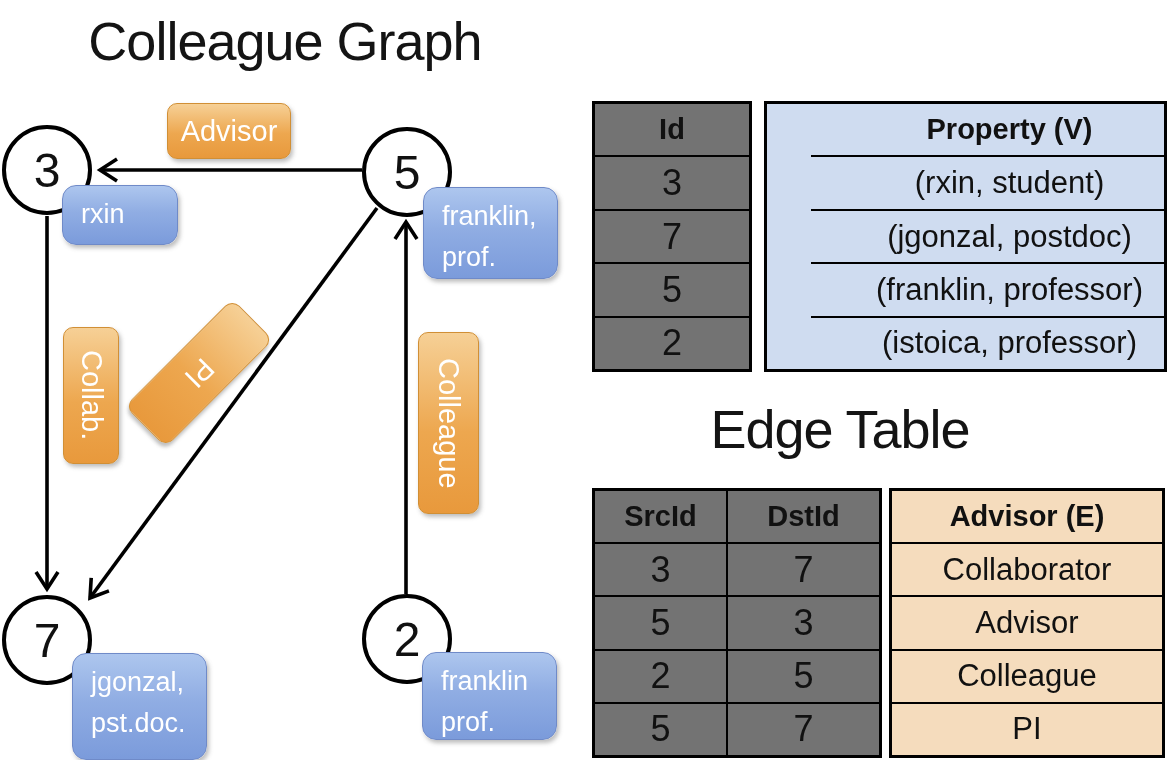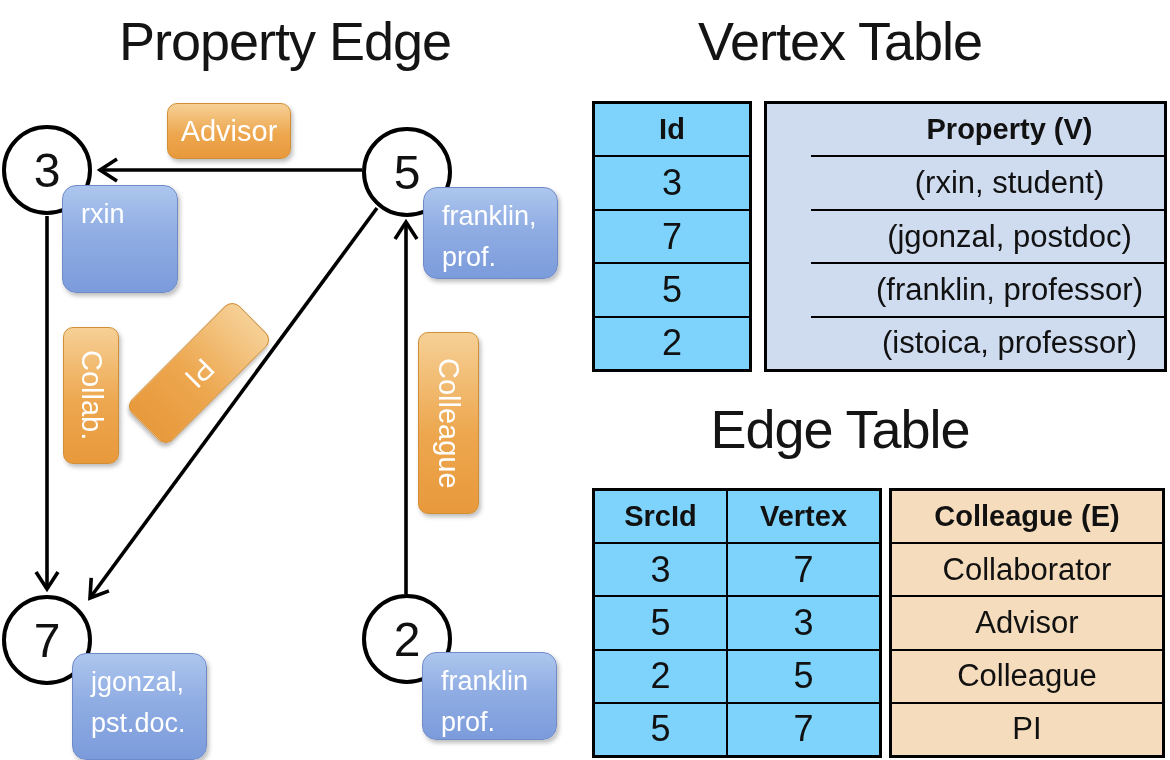--- a/index.html
+++ b/index.html
@@ -23,39 +23,38 @@
   .vtext{writing-mode:vertical-rl;text-orientation:sideways;}
 
   .vprop-box{position:absolute;color:#fff;font-size:27px;line-height:1.5;z-index:4;
              border-radius:14px;padding:8px 6px 6px 18px;box-sizing:border-box;
              background:linear-gradient(180deg,#adc6ee 0%,#90ade3 45%,#7b9bdb 100%);
              border:1px solid #6f8ac8;box-shadow:2px 3px 4px rgba(110,110,110,.45);}
   .vprop-box span{display:block;}
 
   
   .subtable{position:absolute;border:3px solid #000;box-sizing:border-box;
-            display:flex;flex-direction:column;background:#7dd3fc;}
+            display:flex;flex-direction:column;background:#737373;}
   .subtable .trow{flex:1;display:flex;align-items:center;justify-content:center;
                   border-top:2px solid #000;font-size:31px;}
   .subtable .trow:first-child{border-top:none;font-weight:700;font-size:29px;}
   .subtable .trow.numrow{font-size:36px;}
   .bluefill{background:#cfdcf0;padding-left:44px;}
   .tanfill{background:#f5dcbd;}
   .twocol .trow{padding:0;}
   .twocol .cell{flex:1;height:100%;display:flex;align-items:center;justify-content:center;}
   .twocol .cell.c1{flex:0 0 131px;}
   .twocol .cell.c2{border-left:2px solid #000;}
 </style>
 </head>
 <body>
 
 <div id="canvas">
 
-  <div class="title" style="left:0;top:10px;width:570px;">Property Edge</div>
-  <div class="title" style="left:585px;top:10px;width:510px;">Vertex Table</div>
+  <div class="title" style="left:0;top:10px;width:570px;">Colleague Graph</div>
   <div class="title" style="left:585px;top:398px;width:510px;">Edge Table</div>
 
   <svg id="edges-svg">
     <defs>
       <marker id="arrow" viewBox="-22 -14 26 28" refX="0" refY="0" markerWidth="26" markerHeight="28" orient="auto" markerUnits="userSpaceOnUse">
         <path d="M -17 -11 L 0 0 L -17 11" fill="none" stroke="#000" stroke-width="3.6"></path>
       </marker>
     </defs>
     <line x1="362" y1="170" x2="100" y2="170" stroke="#000" stroke-width="3.6" marker-end="url(#arrow)"></line>
     <line x1="47" y1="216" x2="47" y2="589" stroke="#000" stroke-width="3.6" marker-end="url(#arrow)"></line>
@@ -74,21 +73,21 @@
     </div>
   <div class="vertex-circle" style="left:362px;top:594px;">
       <span>2</span>
     </div>
 
   <div class="edge-label" style="left:167px;top:103px;width:122px;height:54px;">Advisor</div>
   <div class="edge-label vtext" style="left:63px;top:327px;width:54px;height:135px;">Collab.</div>
   <div class="edge-label vtext" style="left:418px;top:332px;width:59px;height:180px;">Colleague</div>
   <div class="edge-label vtext" style="left:170px;top:297px;width:56px;height:150px;transform:rotate(45deg);">PI</div>
 
-  <div class="vprop-box" style="left:62px;top:185px;width:116px;height:108px;">
+  <div class="vprop-box" style="left:62px;top:185px;width:116px;height:60px;">
     <span>rxin</span>
   </div>
   <div class="vprop-box" style="left:423px;top:187px;width:135px;height:92px;">
     <span>franklin,</span>
     <span>prof.</span>
   </div>
   <div class="vprop-box" style="left:72px;top:653px;width:135px;height:107px;">
     <span>jgonzal,</span>
     <span>pst.doc.</span>
   </div>
@@ -109,41 +108,41 @@
     <div class="trow bluefill">Property (V)</div>
     <div class="trow bluefill">(rxin, student)</div>
     <div class="trow bluefill">(jgonzal, postdoc)</div>
     <div class="trow bluefill">(franklin, professor)</div>
     <div class="trow bluefill">(istoica, professor)</div>
   </div>
 
   <div class="subtable twocol" style="left:592px;top:488px;width:290px;height:270px;">
     <div class="trow">
       <div class="cell c1">SrcId</div>
-      <div class="cell c2">Vertex</div>
+      <div class="cell c2">DstId</div>
     </div>
     <div class="trow numrow">
       <div class="cell c1">3</div>
       <div class="cell c2">7</div>
     </div>
     <div class="trow numrow">
       <div class="cell c1">5</div>
       <div class="cell c2">3</div>
     </div>
     <div class="trow numrow">
       <div class="cell c1">2</div>
       <div class="cell c2">5</div>
     </div>
     <div class="trow numrow">
       <div class="cell c1">5</div>
       <div class="cell c2">7</div>
     </div>
   </div>
 
   <div class="subtable tanfill" style="left:889px;top:488px;width:276px;height:270px;">
-    <div class="trow tanfill">Colleague (E)</div>
+    <div class="trow tanfill">Advisor (E)</div>
     <div class="trow tanfill">Collaborator</div>
     <div class="trow tanfill">Advisor</div>
     <div class="trow tanfill">Colleague</div>
     <div class="trow tanfill">PI</div>
   </div>
 
 </div>
 
 </body></html>

